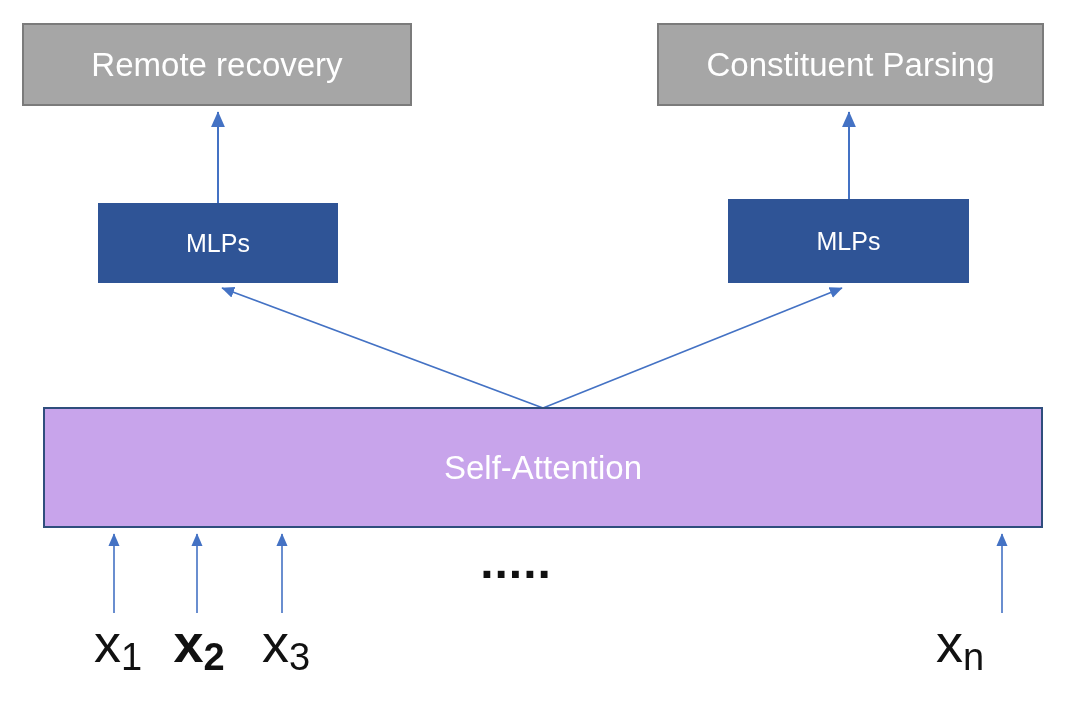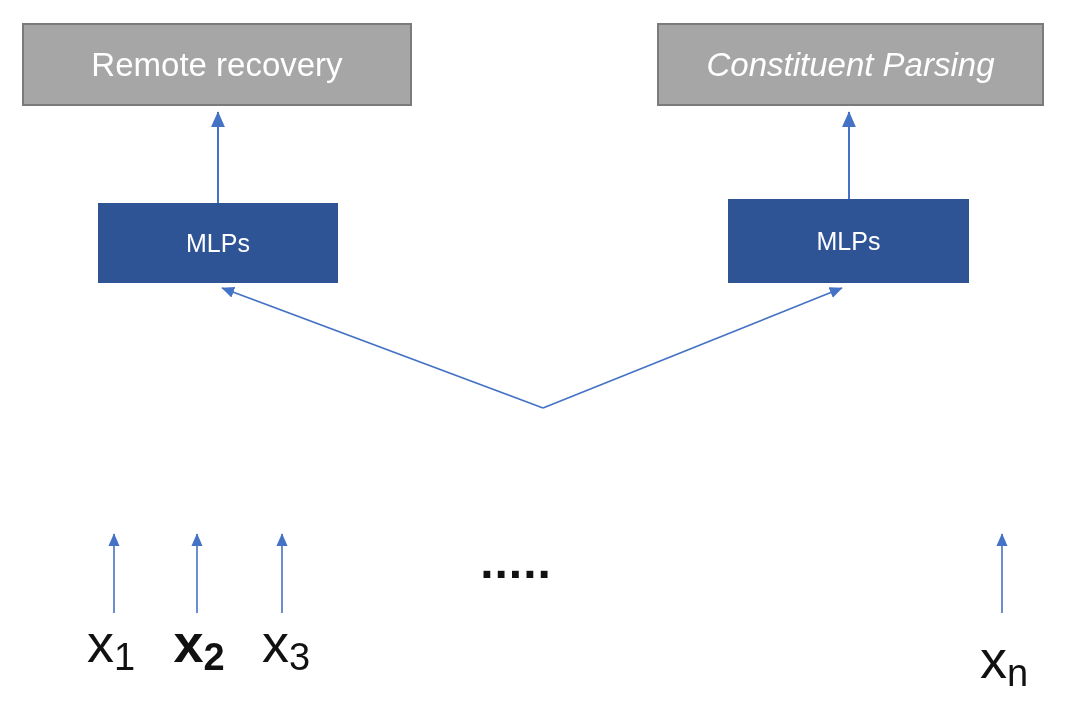--- a/index.html
+++ b/index.html
@@ -37,21 +37,21 @@
     color:var(--text-light);
     font-size:25px;
   }
   .attention-box{
     background:var(--attention-fill);
     border:2px solid var(--attention-border);
     color:var(--text-light);
     font-size:33px;
   }
   #task-left  {left:22px;  top:23px;  width:390px; height:83px;}
-  #task-right {left:657px; top:23px;  width:387px; height:83px;font-style:italic;}
+  #task-right {left:657px; top:23px;  width:387px; height:83px;}
   #mlp-left   {left:98px;  top:203px; width:240px; height:80px;}
   #mlp-right  {left:728px; top:199px; width:241px; height:84px;}
   #attention  {left:43px;  top:407px; width:1000px;height:121px;}
 
   svg#arrows{position:absolute;left:0;top:0;width:1080px;height:716px;pointer-events:none;}
   .arrow-line{stroke:var(--arrow);fill:none;}
   .w2{stroke-width:2px;}
   .w15{stroke-width:1.6px;}
   marker path{fill:var(--arrow);}
 
@@ -110,29 +110,32 @@
     <span>Constituent Parsing</span>
   </div>
 
   <div class="box mlp-box" id="mlp-left">
     <span>MLPs</span>
   </div>
   <div class="box mlp-box" id="mlp-right">
     <span>MLPs</span>
   </div>
 
+  <div class="box attention-box" id="attention">
+    <span>Self-Attention</span>
+  </div>
 
-  <div class="input-label" style="left:111px; top:616px;">
+  <div class="input-label" style="left:118px; top:616px;">
     <span>x</span><span class="sub">1</span>
   </div>
   <div class="input-label" style="left:199px; top:616px;font-weight:bold;">
     <span>x</span><span class="sub">2</span>
   </div>
   <div class="input-label" style="left:286px; top:616px;text-align:right;">
     <span>x</span><span class="sub">3</span>
   </div>
-  <div class="input-label" style="left:1004px; top:616px;margin-top:16px;">
+  <div class="input-label" style="left:960px; top:616px;">
     <span>x</span><span class="sub">n</span>
   </div>
 
   <div id="ellipsis">.....</div>
 
 </div>
 
 </body></html>

